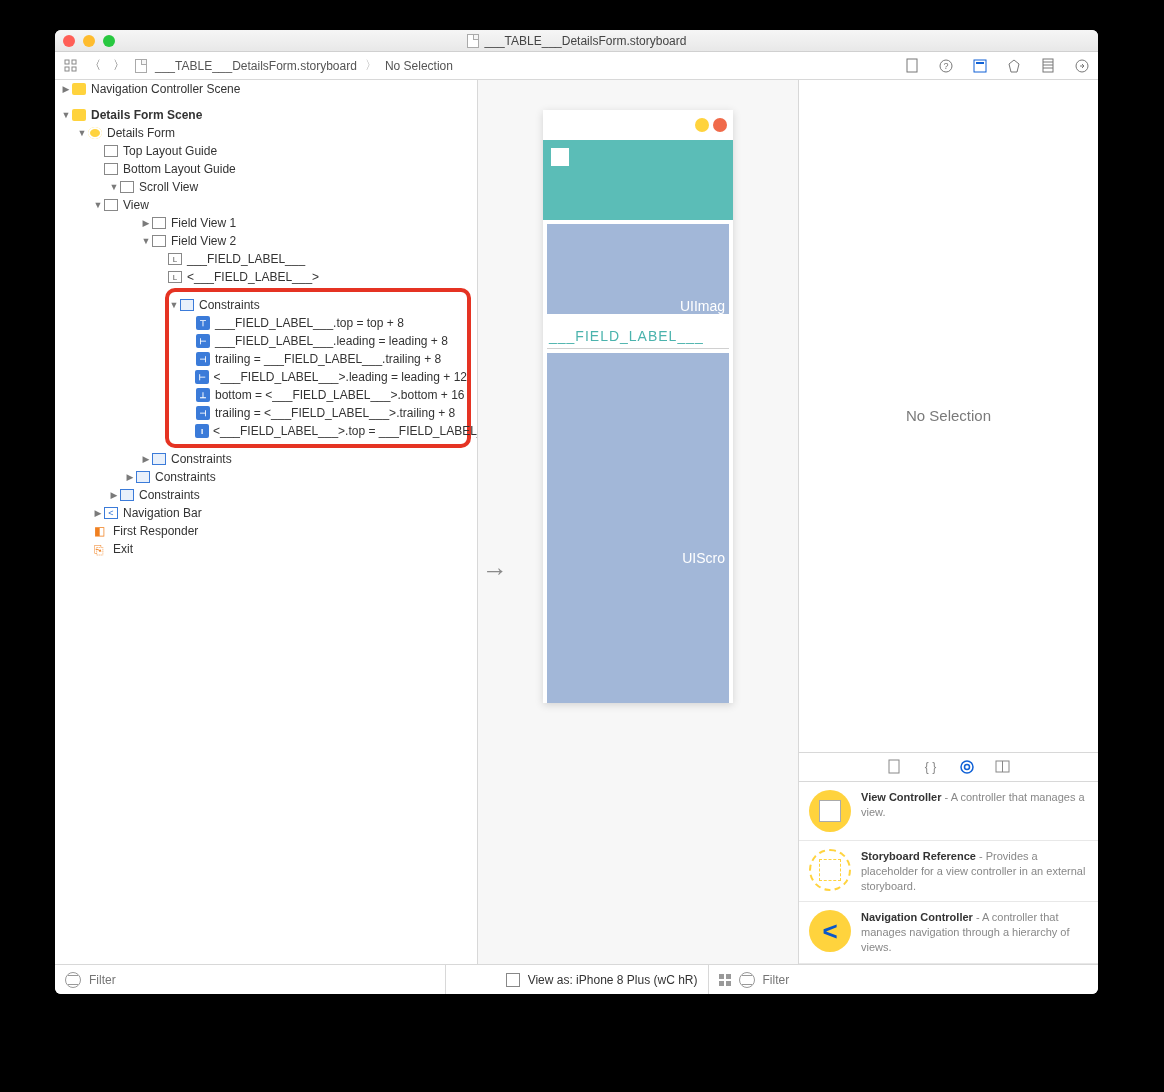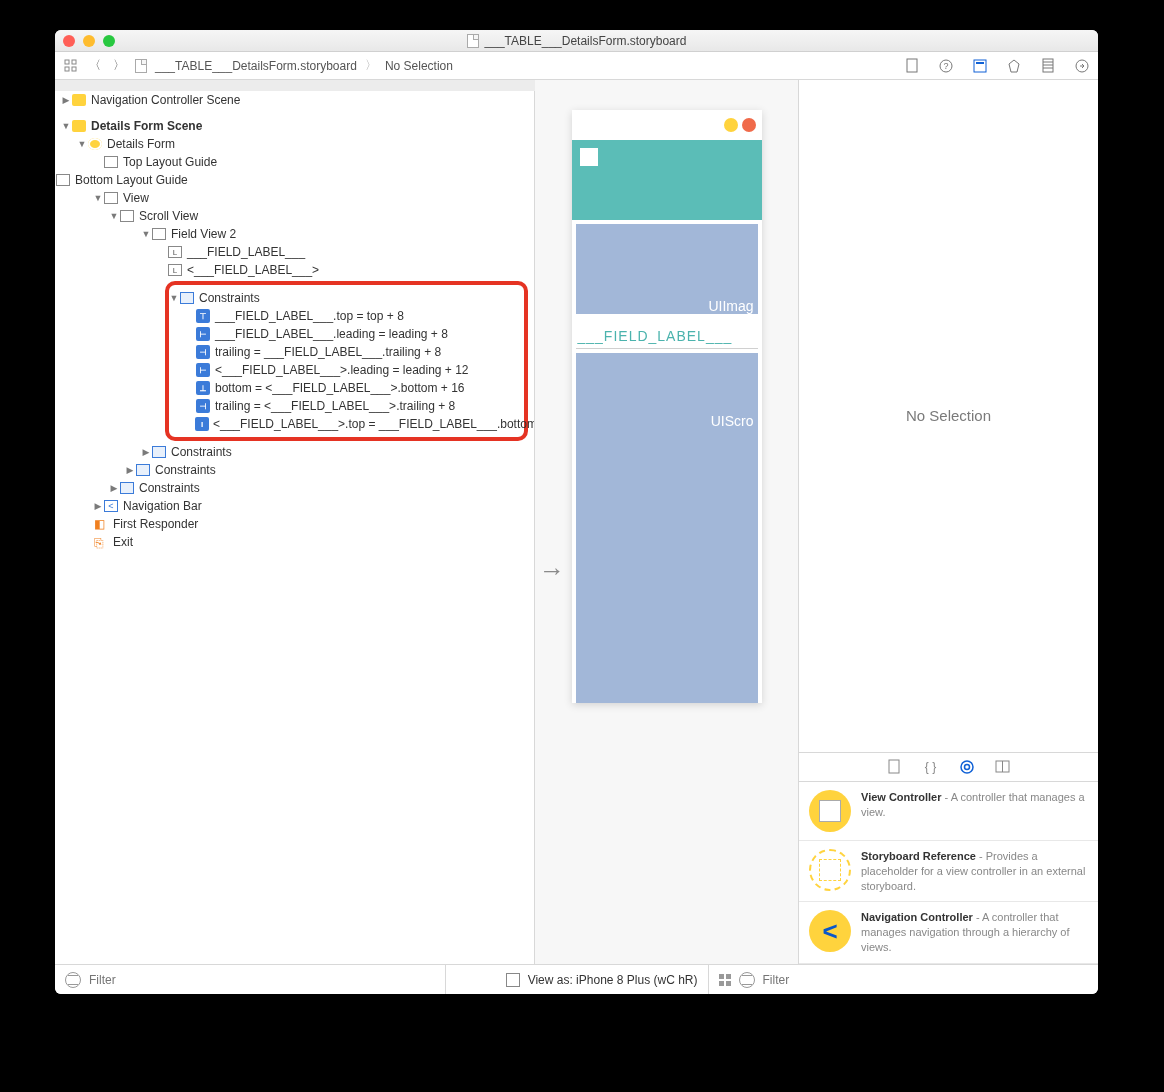--- a/index.html
+++ b/index.html
@@ -23,22 +23,22 @@
   .toolbar {
     height: 28px; background: #fff; border-bottom:1px solid #d8d8d8;
     display:flex; align-items:center; padding: 0 8px; gap:8px; font-size:12px; color:#555;
   }
   .toolbar .crumb { color:#555;}
   .toolbar .sep {color:#aaa;}
   .toolbar .right { margin-left:auto; display:flex; gap:18px; color:#666;}
   .miniicon { width:16px; height:16px; display:inline-flex; align-items:center; justify-content:center; font-size:12px;}
   .body { display:flex; height: calc(100% - 22px - 28px - 30px); }
   .outline {
-    width: 480px; background:#fff; border-right:1px solid #d8d8d8; overflow:auto;
-    font-size:12px; color:#333;margin-top:11px;
+    width: 423px; background:#fff; border-right:1px solid #d8d8d8; overflow:auto;
+    font-size:12px; color:#333;
   }
   .row { display:flex; align-items:center; height:18px; white-space:nowrap;}
   .row .tri { width:10px; color:#7a7a7a; font-size:9px; text-align:center; }
   .row .tri.open::before{content:"▼";}
   .row .tri.closed::before{content:"▶";}
   .row .icon { width:16px; height:14px; display:inline-flex; align-items:center; justify-content:center; margin-right:4px;}
   .ic-scene { width:14px; height:12px; background:#ffd33d; border-radius:2px; position:relative;}
   .ic-vc { width:14px; height:12px; background:#ffd33d; border-radius:50%; box-shadow:inset 0 0 0 2px #fff;}
   .ic-view{ width:14px;height:12px;border:1px solid #888;background:#fff;}
   .ic-label{width:14px;height:12px;border:1px solid #888;background:#fff; display:flex;align-items:center;justify-content:center;font-size:8px;color:#555;}
@@ -59,21 +59,21 @@
   .device .topbar{height:30px;background:#fff;display:flex;justify-content:flex-end;align-items:center;padding:0 6px;gap:4px;}
   .dot{width:14px;height:14px;border-radius:50%;}
   .dot.y{background:#ffd33d;}
   .dot.r{background:#e96e5c;}
   .device .header{height:80px;background:#5bbdb7;position:relative;}
   .device .header .sq{position:absolute;left:8px;top:8px;width:18px;height:18px;background:#fff;}
   .device .imgbox{margin:4px;height:90px;background:#a2b7d8;display:flex;align-items:flex-end;justify-content:flex-end;padding-right:4px;color:#fff;font-size:14px;font-weight:300;}
   .device .label1{padding:10px 6px 4px;color:#4bb3ad;font-size:14px;letter-spacing:1px;}
   .device .label2{padding:0 6px 10px;color:#222;font-size:17px;font-weight:600;}
   .device .divider{height:1px;background:#d0d0d0;margin:0 4px;}
-  .device .scroll{height:350px;background:#a2b7d8;margin:4px 4px 0;display:flex;align-items:flex-start;justify-content:flex-end;padding:60px 4px 0;color:#fff;font-size:14px;font-weight:300;}
+  .device .scroll{height:350px;background:#a2b7d8;margin:4px 4px 0;display:flex;align-items:center;justify-content:flex-end;padding:60px 4px 0;color:#fff;font-size:14px;font-weight:300;}
   .inspector{
     width:300px;background:#fff;border-left:1px solid #d8d8d8;display:flex;flex-direction:column;
   }
   .inspector .msg{flex:1;display:flex;align-items:center;justify-content:center;color:#7a7a7a;font-size:15px;}
   .lib-tabs{height:30px;border-top:1px solid #d8d8d8;border-bottom:1px solid #d8d8d8;display:flex;align-items:center;justify-content:center;gap:20px;color:#888;}
   .lib-tabs .active{color:#1061d6;}
   .lib-list{overflow:auto;}
   .lib-item{display:flex;padding:8px 10px;border-bottom:1px solid #e8e8e8;gap:10px;}
   .lib-pic{width:42px;height:42px;border-radius:50%;flex-shrink:0;display:flex;align-items:center;justify-content:center;}
   .lib-pic.y{background:#ffd33d;}
@@ -191,39 +191,46 @@
             <span class="ic-vc"></span>
           </span>
         <span>Details Form</span>
       </div>
       <div class="row" style="padding-left:48px">
         <span class="icon">
             <span class="ic-view"></span>
           </span>
         <span>Top Layout Guide</span>
       </div>
-      <div class="row" style="">
+      <div class="row" style="padding-left:48px">
         <span class="icon">
             <span class="ic-view"></span>
           </span>
         <span>Bottom Layout Guide</span>
+      </div>
+      <div class="row" style="padding-left:54px">
+        <span class="tri open"></span>
+          <span class="icon">
+            <span class="ic-view"></span>
+          </span>
+        <span>Scroll View</span>
       </div>
       <div class="row" style="padding-left:38px">
         <span class="tri open"></span>
           <span class="icon">
             <span class="ic-view"></span>
           </span>
         <span>View</span>
       </div>
-      <div class="row" style="padding-left:54px">
-        <span class="tri open"></span>
-          <span class="icon">
-            <span class="ic-view"></span>
-          </span>
-        <span>Scroll View</span>
+      <div class="row" style="padding-left:86px">
+        <span class="tri closed"></span>
+          <span class="icon">
+            <span class="ic-view"></span>
+          </span>
+        <span>Field View 1</span>
       </div>
       <div class="row" style="padding-left:86px">
         <span class="tri open"></span>
           <span class="icon">
             <span class="ic-view"></span>
           </span>
         <span>Field View 2</span>
       </div>
       <div class="row" style="padding-left:112px">
         <span class="icon">

